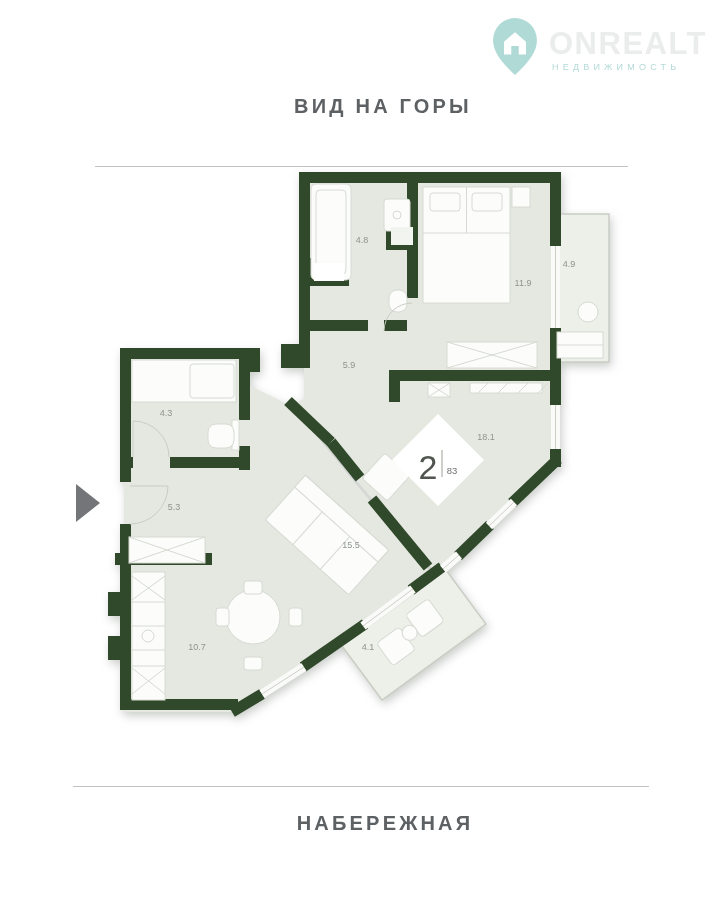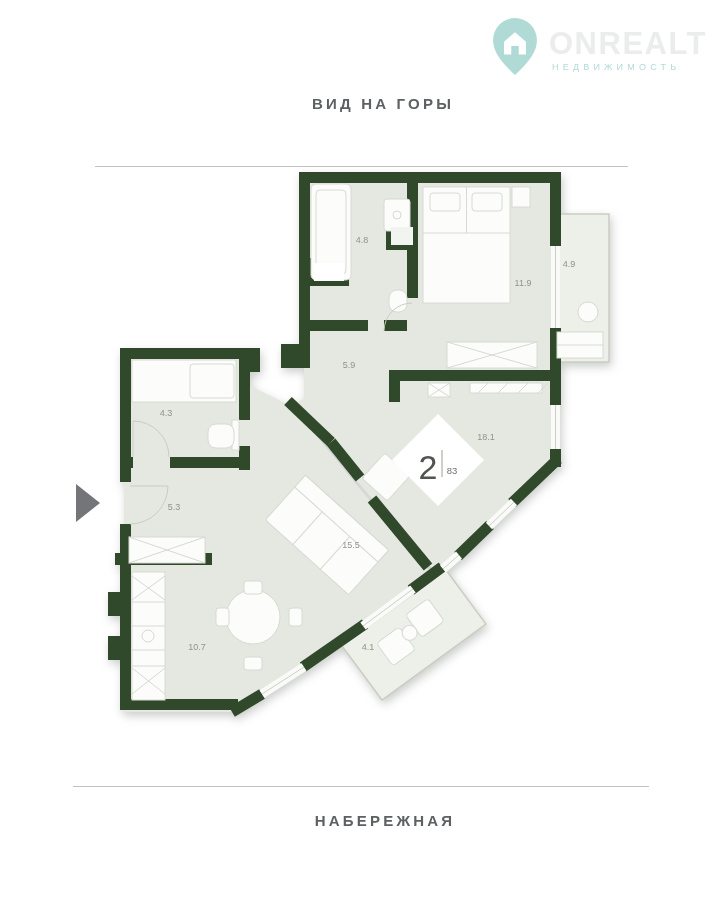--- a/index.html
+++ b/index.html
@@ -1,19 +1,19 @@
 <!DOCTYPE html>
 <html><head>
 <meta charset="utf-8">
 <style>
   html,body{margin:0;padding:0;background:#ffffff;}
   .page{position:relative;width:721px;height:892px;background:#ffffff;overflow:hidden;
         font-family:"Liberation Sans", sans-serif;}
   .orient-label{position:absolute;transform:translateX(-50%);color:#5d6163;
-        font-size:15px;font-weight:600;letter-spacing:3.2px;white-space:nowrap;}
+        font-size:20px;font-weight:600;letter-spacing:3.2px;white-space:nowrap;}
   .rule{position:absolute;height:1px;background:#c0c2c4;}
   .watermark{position:absolute;left:480px;top:12px;width:230px;height:72px;opacity:.85;}
   .wm-pin{position:absolute;left:7px;top:4px;}
   .wm-brand{position:absolute;left:69px;top:14px;font-size:31px;font-weight:bold;
         letter-spacing:1.5px;color:#e7eae9;white-space:nowrap;}
   .wm-tagline{position:absolute;left:72px;top:50px;font-size:9px;letter-spacing:4.2px;
         color:#a7d4d0;white-space:nowrap;}
   svg text{font-family:"Liberation Sans", sans-serif;}
   .room-label{font-size:9px;fill:#8f948c;}
   .badge-num{font-size:34px;fill:#50554f;}

